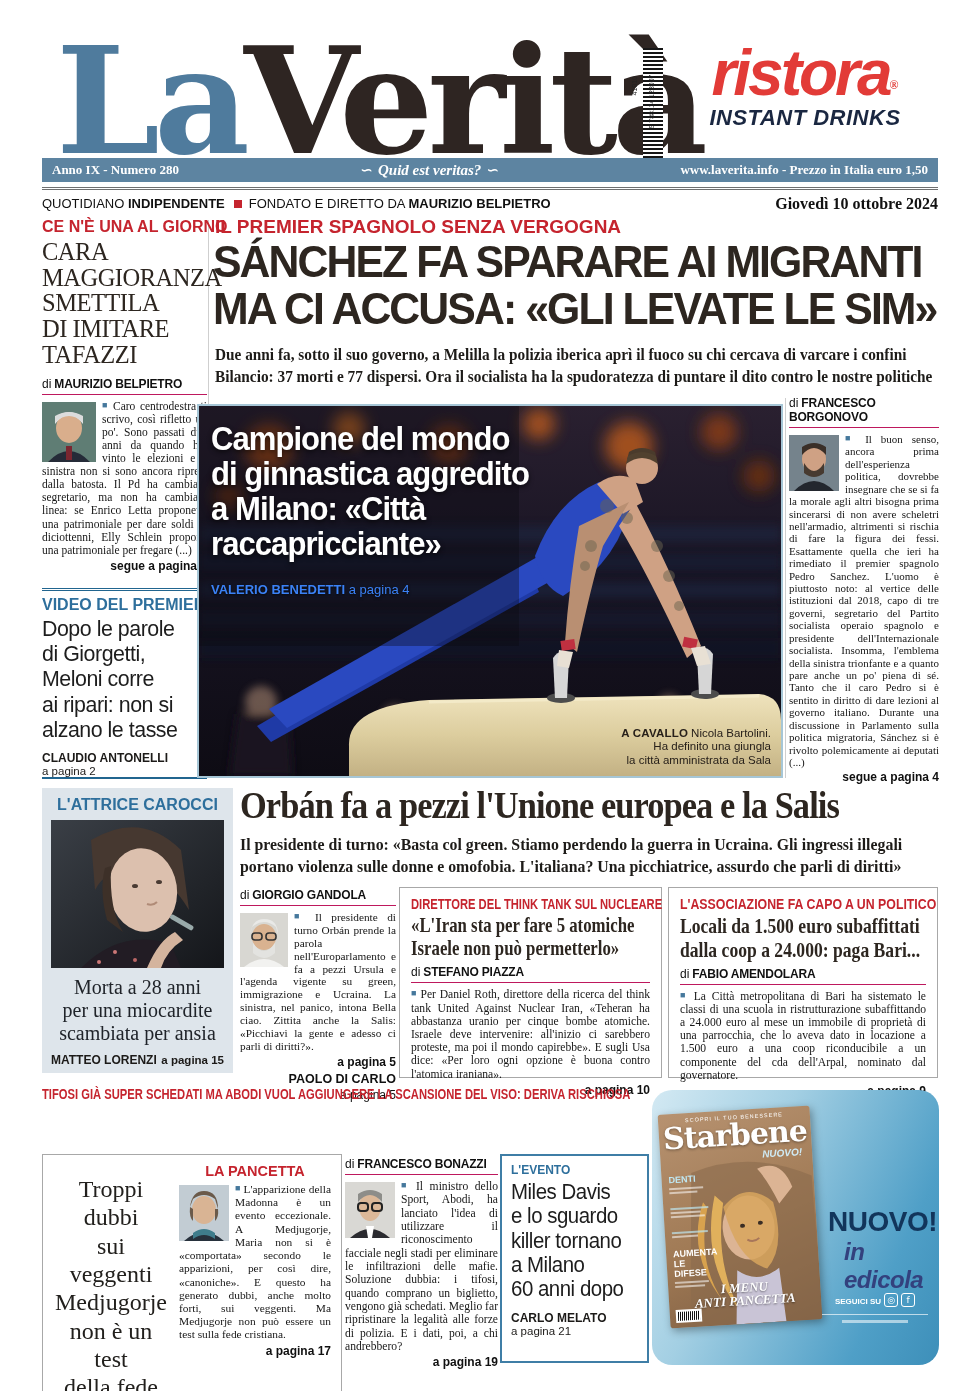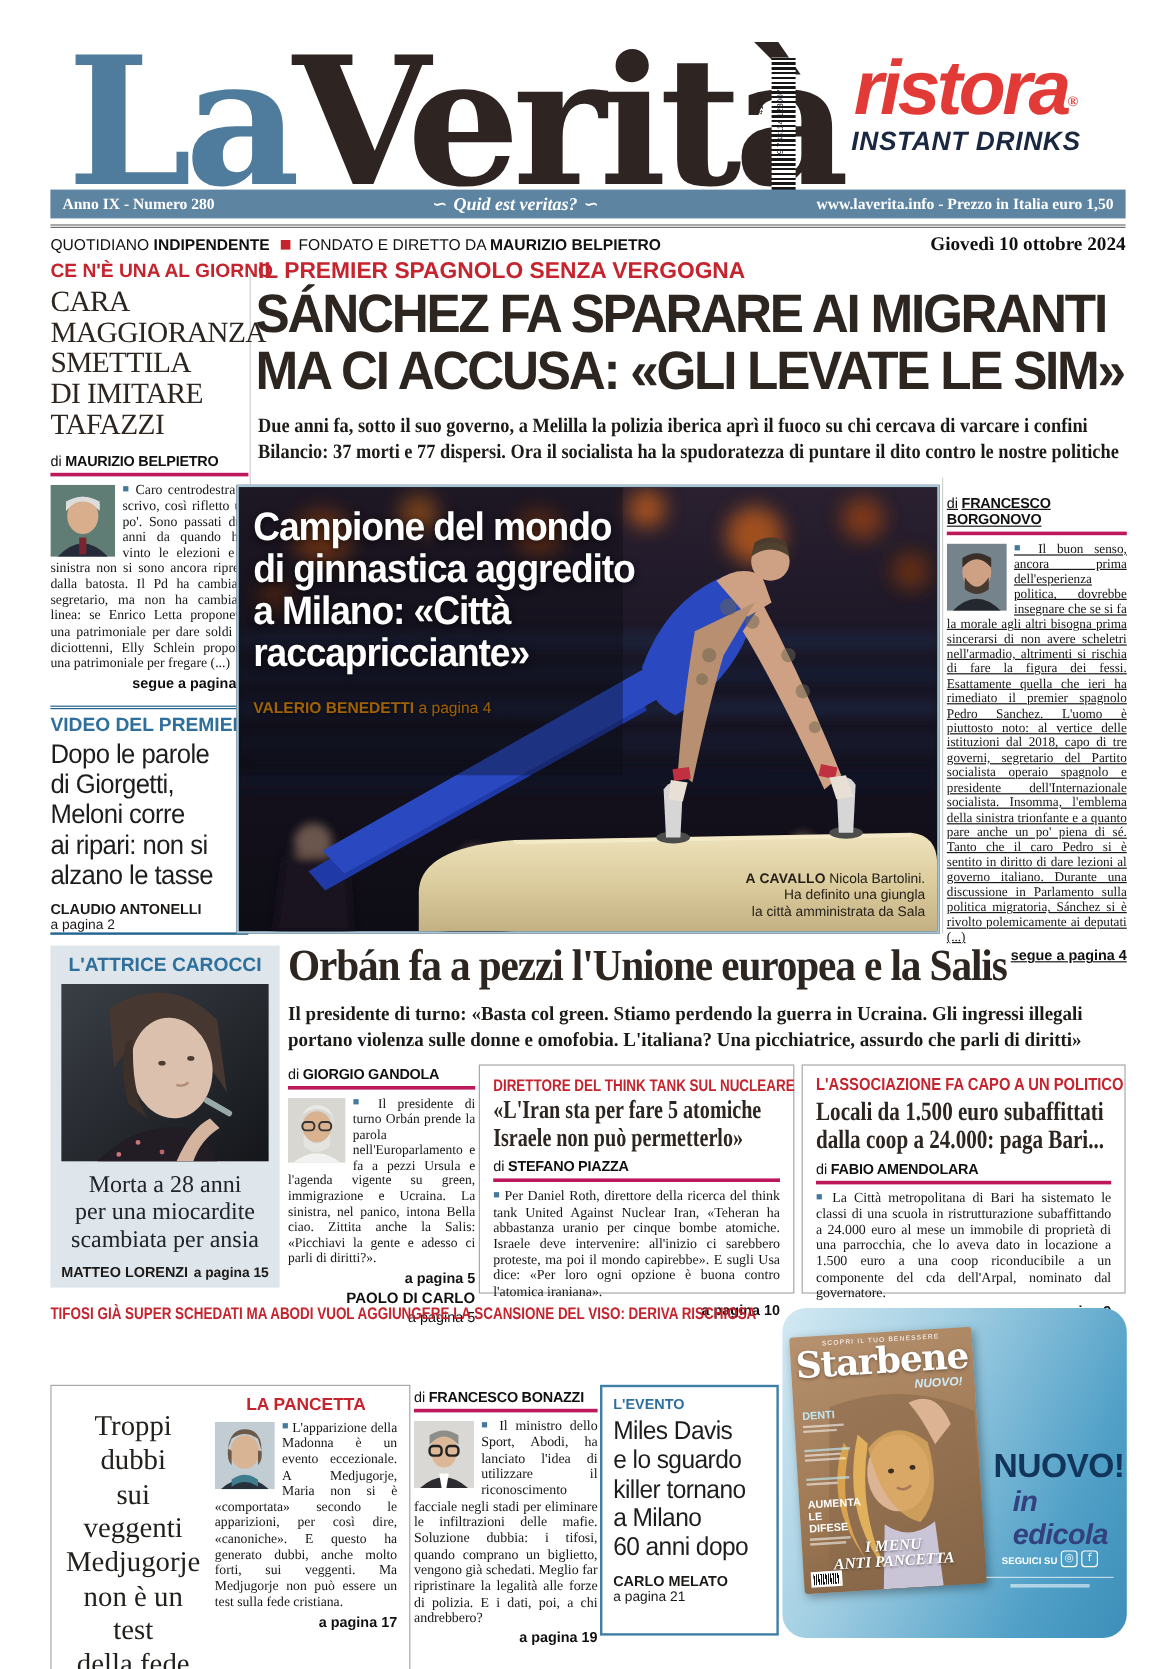--- a/index.html
+++ b/index.html
@@ -6,21 +6,21 @@
   .page{position:relative;width:980px;height:1391px;background:#fff;overflow:hidden;
         font-family:"Liberation Serif",serif;color:#1c1a18;}
   .abs{position:absolute;}
   .sans{font-family:"Liberation Sans",sans-serif;}
   .prewrap{white-space:pre-line;}
   .nowrap{white-space:nowrap;}
   .sqz{display:block;transform-origin:0 0;}
   .kr{font-family:"Liberation Sans",sans-serif;font-weight:bold;color:#c5242e;}
   .kb{font-family:"Liberation Sans",sans-serif;font-weight:bold;color:#2e6f9c;}
   .byline{font-family:"Liberation Sans",sans-serif;font-size:12px;color:#101010;
-          border-bottom:3px solid #be185d;padding-bottom:3px;margin-bottom:5px;}
+          border-bottom:1px solid #be185d;padding-bottom:3px;margin-bottom:5px;}
   .byline b{margin-left:3px;letter-spacing:-.2px;}
   .body-col{font-size:12px;line-height:1.16;text-align:justify;color:#161616;margin:0;}
   .lead-sq::before{content:"■ ";color:#45789c;font-size:9px;vertical-align:2px;}
   .pageref{font-family:"Liberation Sans",sans-serif;font-weight:bold;font-size:12px;
            text-align:right;color:#101010;margin-top:2px;}
   .ava{float:left;margin:2px 6px 1px 0;line-height:0;}
   .graybox{border:1px solid #a8a8a8;padding:8px 11px;box-sizing:border-box;background:#fff;}
   .vrule{position:absolute;width:1px;background:#cfcfcf;}
   .hl-dark{color:#2d2620;}
   
@@ -40,21 +40,21 @@
   .motto::after{content:" ∽";font-family:"DejaVu Serif",serif;}
   .tagrow{border-top:3px double #6f6f6f;display:flex;justify-content:space-between;
         align-items:center;padding-top:4px;box-sizing:border-box;}
   .tagleft{font-family:"Liberation Sans",sans-serif;font-size:13px;color:#111;}
   .redsq{display:inline-block;width:8px;height:8px;background:#c5242e;margin:0 7px 0 9px;}
   .dateline{font-family:"Liberation Serif",serif;font-weight:bold;font-size:16px;color:#111;}
   
   .photo-frame{border:2px solid #a6c6d6;box-sizing:border-box;overflow:hidden;background:#17131d;}
   .photo-headline{font-family:"Liberation Sans",sans-serif;font-weight:bold;color:#fff;
         font-size:33px;line-height:1.06;letter-spacing:-1px;text-shadow:0 2px 6px rgba(0,0,0,.65);}
-  .photo-byline{color:#a16207;font-family:"Liberation Sans",sans-serif;font-size:13px;
+  .photo-byline{color:#3b82f6;font-family:"Liberation Sans",sans-serif;font-size:13px;
         text-shadow:0 1px 3px rgba(0,0,0,.8);}
   .photo-caption{color:#27201a;font-family:"Liberation Sans",sans-serif;font-size:11.5px;
         line-height:1.2;text-align:right;}
   .photo-caption b{letter-spacing:.2px;margin-right:3px;}
   
   .carocci-box{background:#dee5eb;padding:8px 9px;box-sizing:border-box;}
   .video-box{border-top:3px double #21658f;border-bottom:2px solid #21658f;
         padding-top:5px;box-sizing:border-box;}
   .evento-box{border:2px solid #3f7ea6;padding:7px 9px;box-sizing:border-box;}
   .light-head{font-family:"Liberation Sans",sans-serif;font-weight:normal;color:#1d1d1d;
@@ -251,21 +251,21 @@
     <div class="abs prewrap photo-headline sqz" style="left:12px;top:16px;width:340px;transform:scaleX(.94);">Campione del mondo
 di ginnastica aggredito
 a Milano: «Città
 raccapricciante»</div>
     <div class="abs photo-byline" style="left:12px;top:176px;"><b>VALERIO BENEDETTI</b> <span>a pagina 4</span></div>
     <div class="abs photo-caption" style="right:10px;bottom:8px;"><b>A CAVALLO</b><span class="prewrap">Nicola Bartolini.
 Ha definito una giungla
 la città amministrata da Sala</span></div>
   </div>
 
-  <div class="abs" style="left:789px;top:412px;width:150px;text-decoration:underline;">
+  <div class="abs" style="left:789px;top:396px;width:150px;">
     <div class="byline"><span>di</span><b>FRANCESCO BORGONOVO</b></div>
     <p class="body-col" style="font-size:11px;line-height:1.13;">
       <span class="ava"><svg width="50" height="56" viewBox="0 0 50 56">
             <rect width="50" height="56" fill="#75838c"></rect>
             <ellipse cx="25" cy="24" rx="12" ry="14" fill="#cfa184"></ellipse>
             <path d="M13 20 Q25 6 37 20 L37 12 Q25 4 13 12 Z" fill="#3a2f28"></path>
             <path d="M15 28 Q25 44 35 28 L35 38 Q25 46 15 38 Z" fill="#473a30"></path>
             <path d="M5 56 Q25 36 45 56 Z" fill="#23272e"></path>
           </svg></span><span class="lead-sq">Il buon senso, ancora prima dell'esperienza politica, dovrebbe insegnare che se si fa la morale agli altri bisogna prima sincerarsi di non avere scheletri nell'armadio, altrimenti si rischia di fare la figura dei fessi. Esattamente quella che ieri ha rimediato il premier spagnolo Pedro Sanchez. L'uomo è piuttosto noto: al vertice delle istituzioni dal 2018, capo di tre governi, segretario del Partito socialista operaio spagnolo e presidente dell'Internazionale socialista. Insomma, l'emblema della sinistra trionfante e a quanto pare anche un po' piena di sé. Tanto che il caro Pedro si è sentito in diritto di dare lezioni al governo italiano. Durante una discussione in Parlamento sulla politica migratoria, Sánchez si è rivolto polemicamente ai deputati (...)</span>
     </p>

